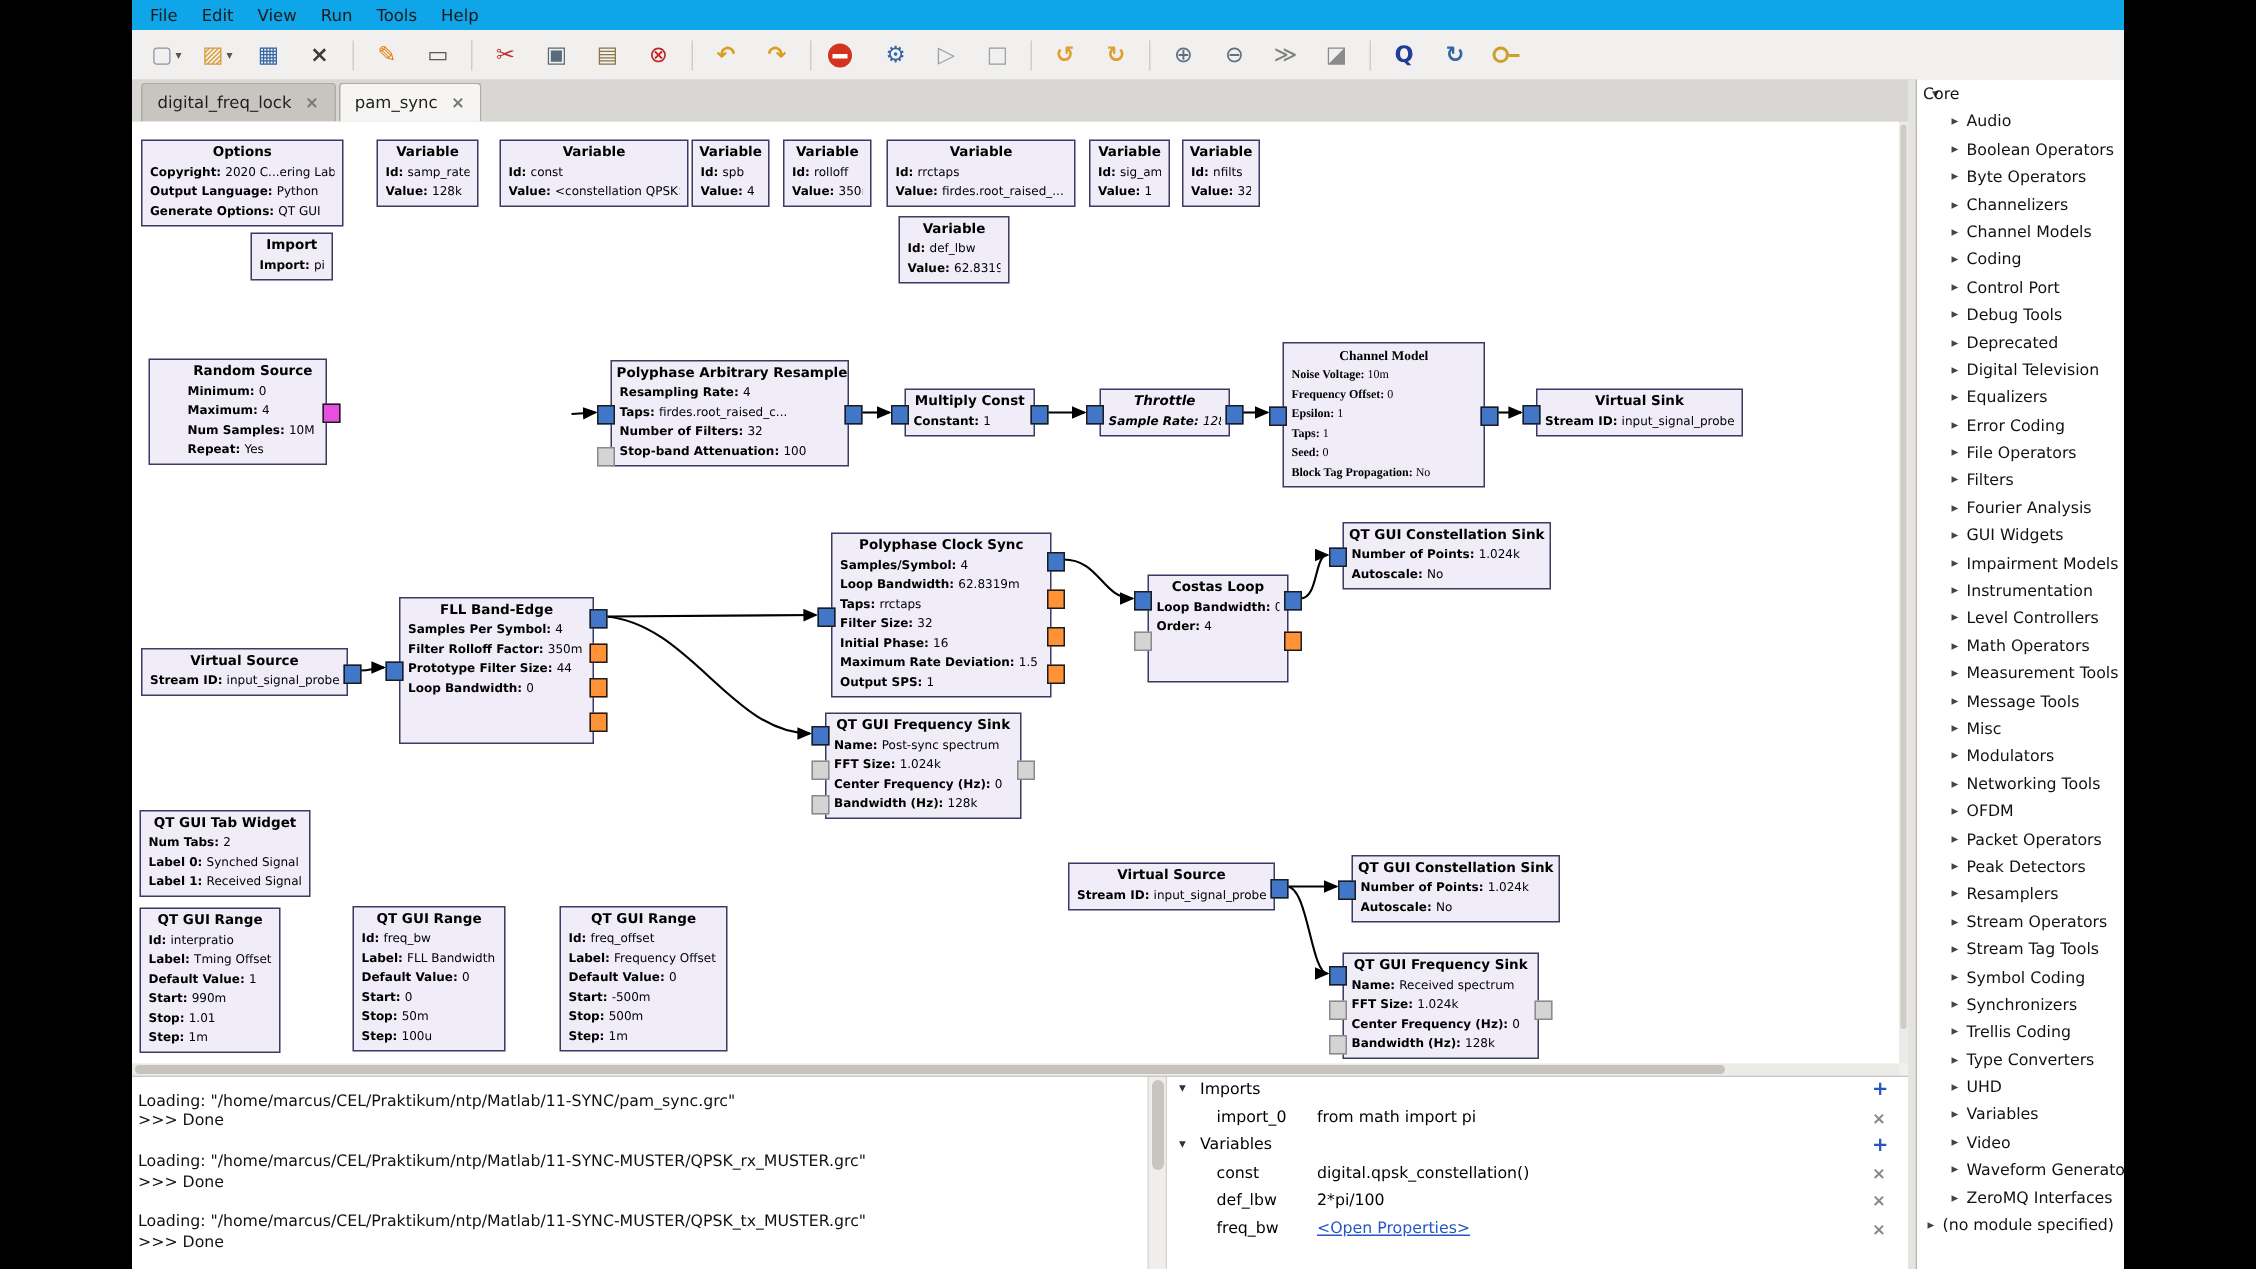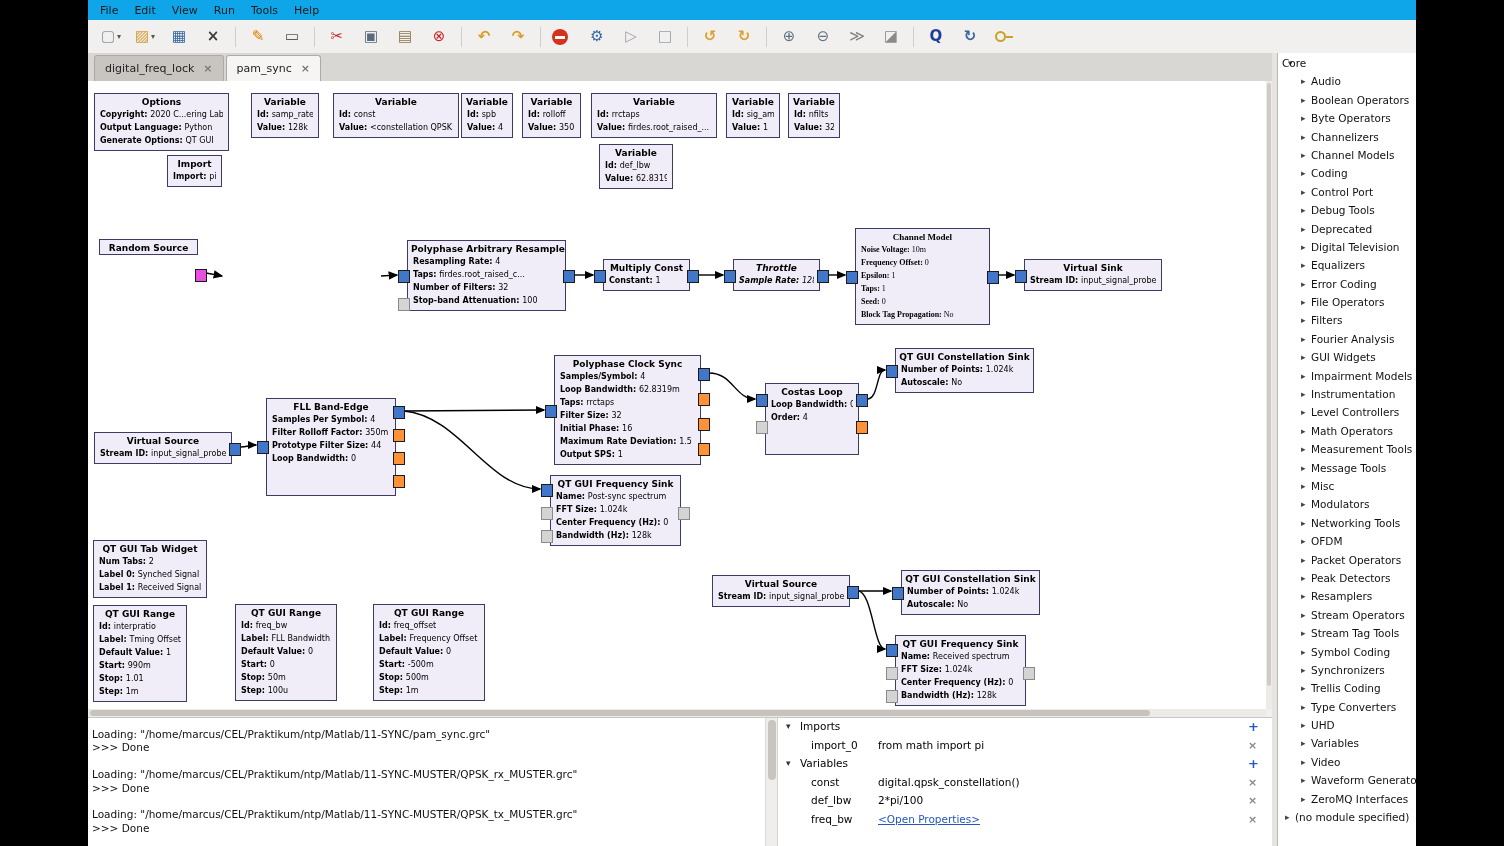--- a/index.html
+++ b/index.html
@@ -266,22 +266,28 @@
               <div class="param"><span class="plabel">Import:&nbsp;</span><span class="pvalue">pi</span></div>
             </div>
           </div>
           <div class="block" style="left: 511px; top: 63px; width: 72px;">
             <div class="block-title">Variable</div>
             <div class="block-params">
               <div class="param"><span class="plabel">Id:&nbsp;</span><span class="pvalue">def_lbw</span></div>
               <div class="param"><span class="plabel">Value:&nbsp;</span><span class="pvalue">62.8319m</span></div>
             </div>
           </div>
-          <div class="block" style="left: 11px; top: 158px; width: 97px;">
+          <div class="block" style="left: 11px; top: 158px; width: 97px; padding-left: 20px;">
             <div class="block-title">Random Source</div>
+            <div class="block-params">
+              <div class="param"><span class="plabel">Minimum:&nbsp;</span><span class="pvalue">0</span></div>
+              <div class="param"><span class="plabel">Maximum:&nbsp;</span><span class="pvalue">4</span></div>
+              <div class="param"><span class="plabel">Num Samples:&nbsp;</span><span class="pvalue">10M</span></div>
+              <div class="param"><span class="plabel">Repeat:&nbsp;</span><span class="pvalue">Yes</span></div>
+            </div>
             <div class="port right magenta" style="top: 29px;"></div>
           </div>
           <div class="block" style="left: 319px; top: 159px; width: 157px;">
             <div class="block-title">Polyphase Arbitrary Resampler</div>
             <div class="block-params">
               <div class="param"><span class="plabel">Resampling Rate:&nbsp;</span><span class="pvalue">4</span></div>
               <div class="param"><span class="plabel">Taps:&nbsp;</span><span class="pvalue">firdes.root_raised_c...</span></div>
               <div class="param"><span class="plabel">Number of Filters:&nbsp;</span><span class="pvalue">32</span></div>
               <div class="param"><span class="plabel">Stop-band Attenuation:&nbsp;</span><span class="pvalue">100</span></div>
             </div>

